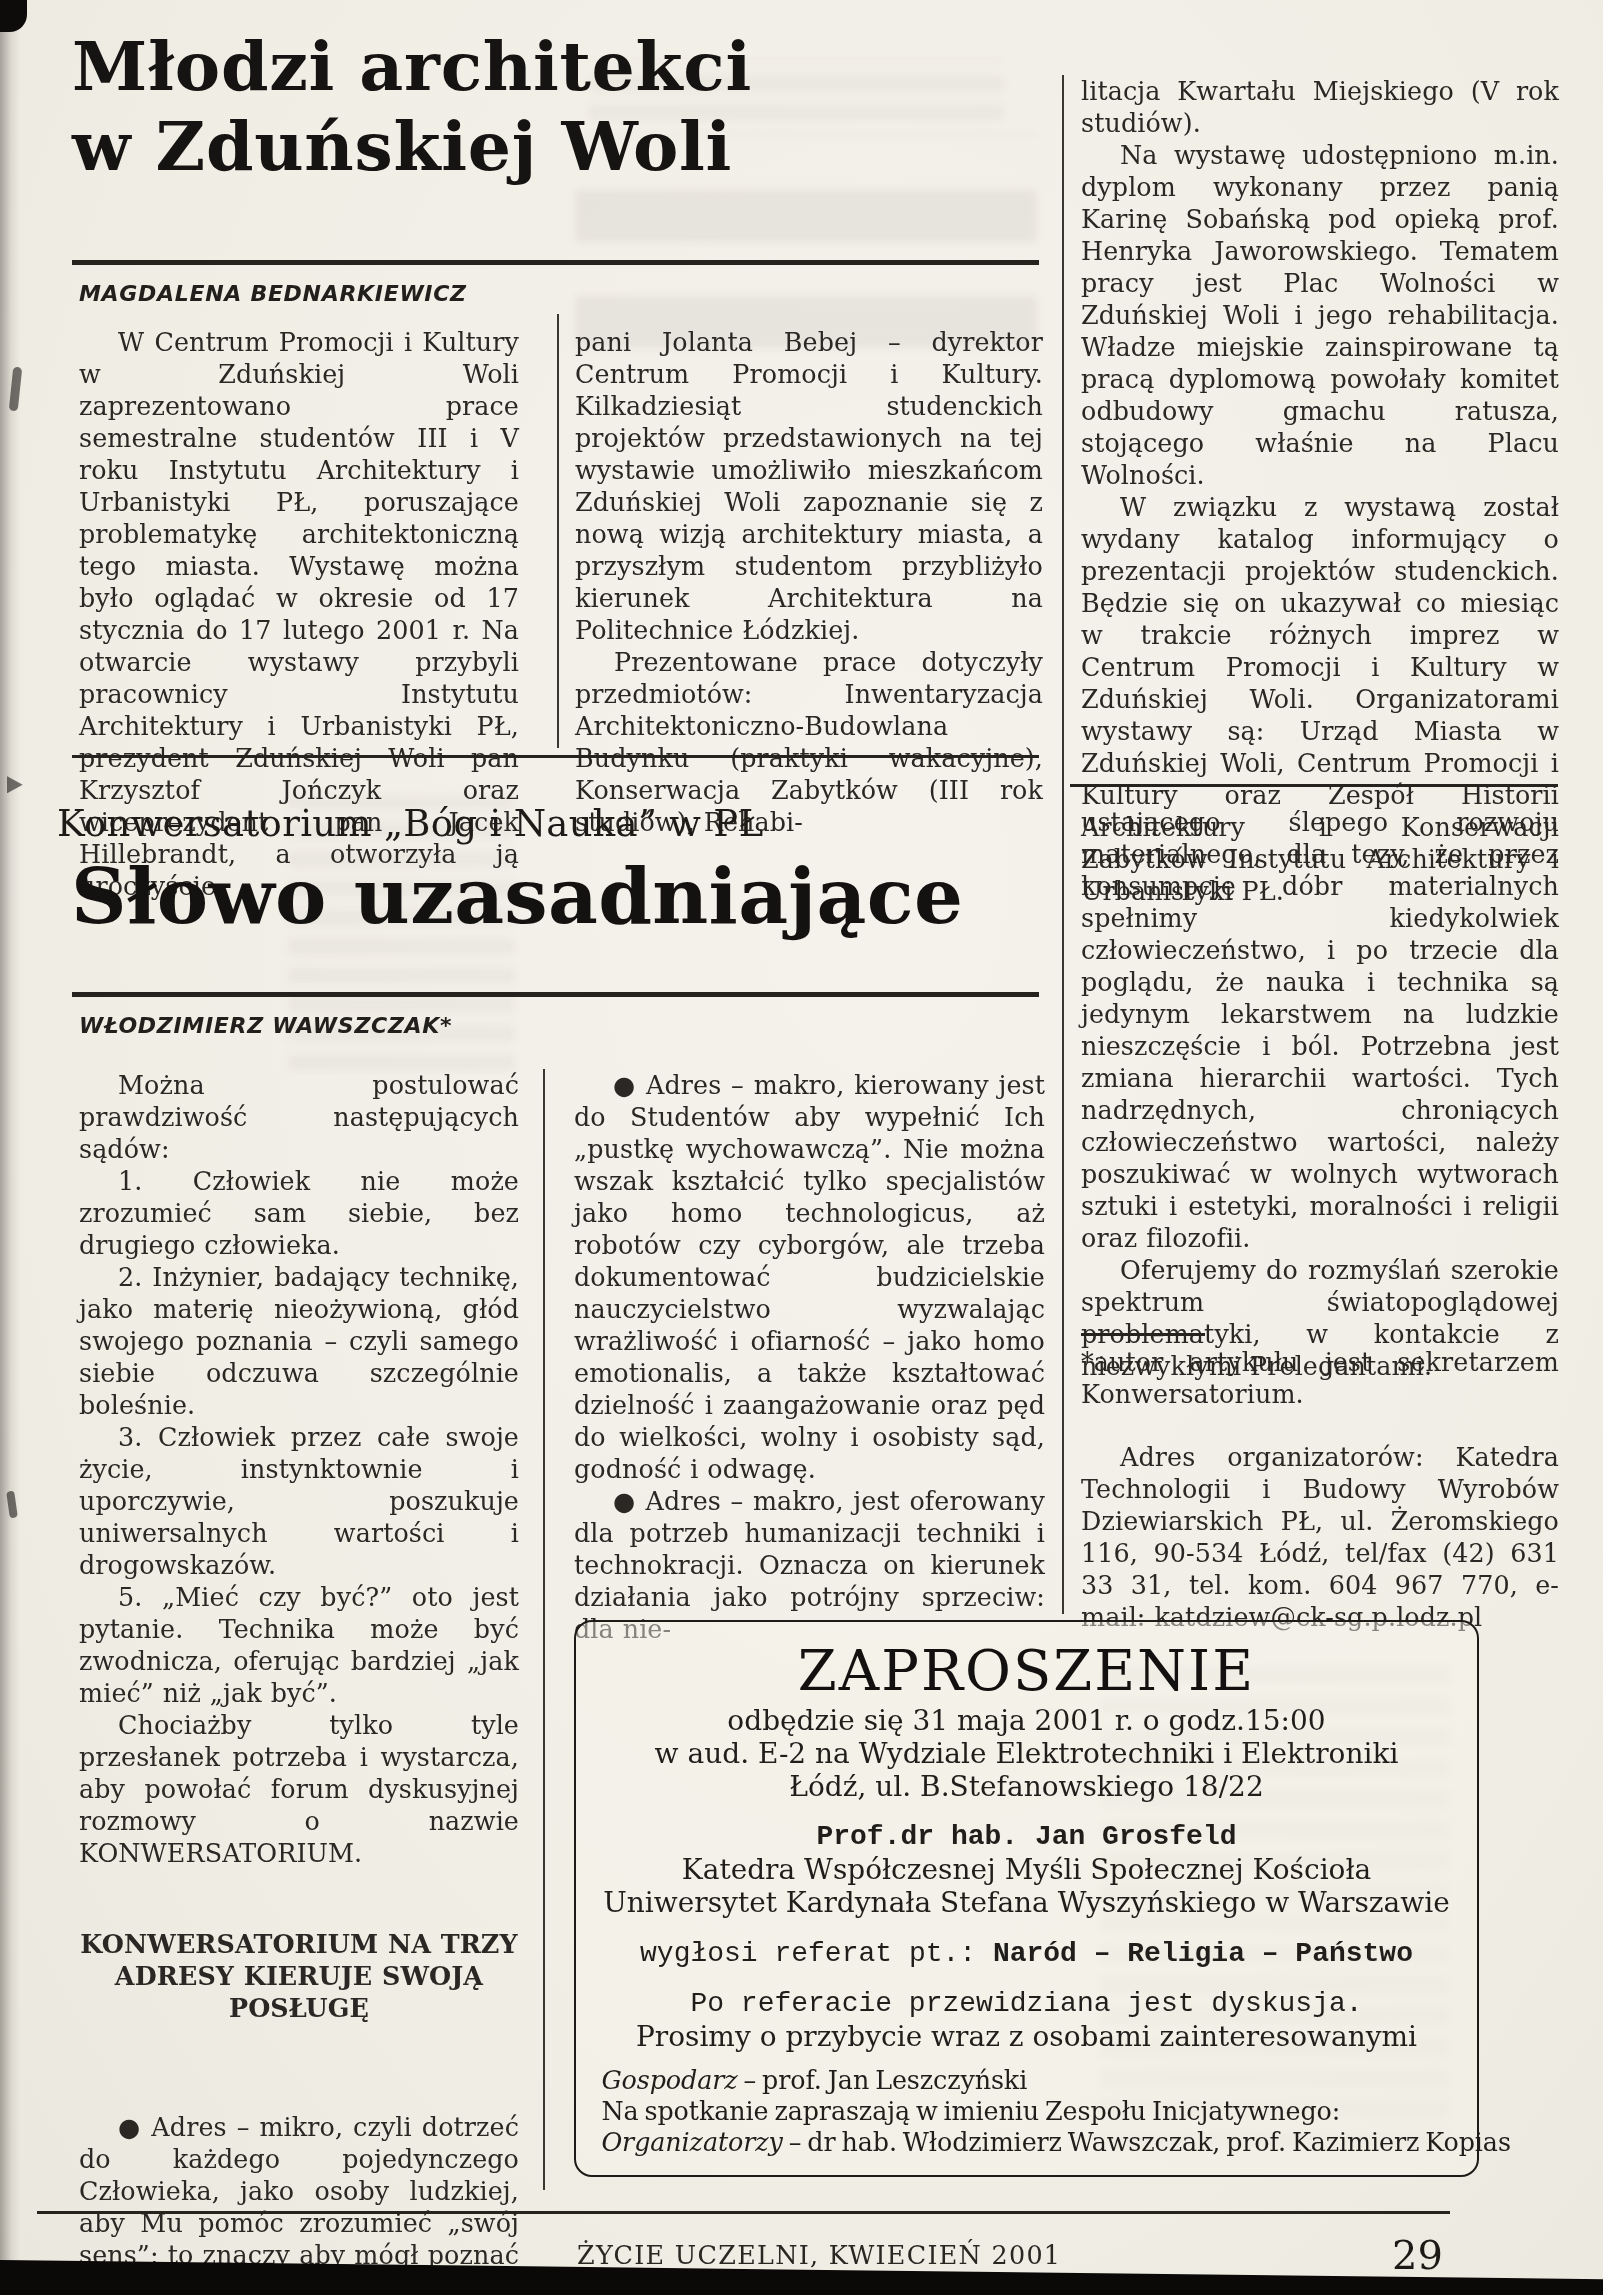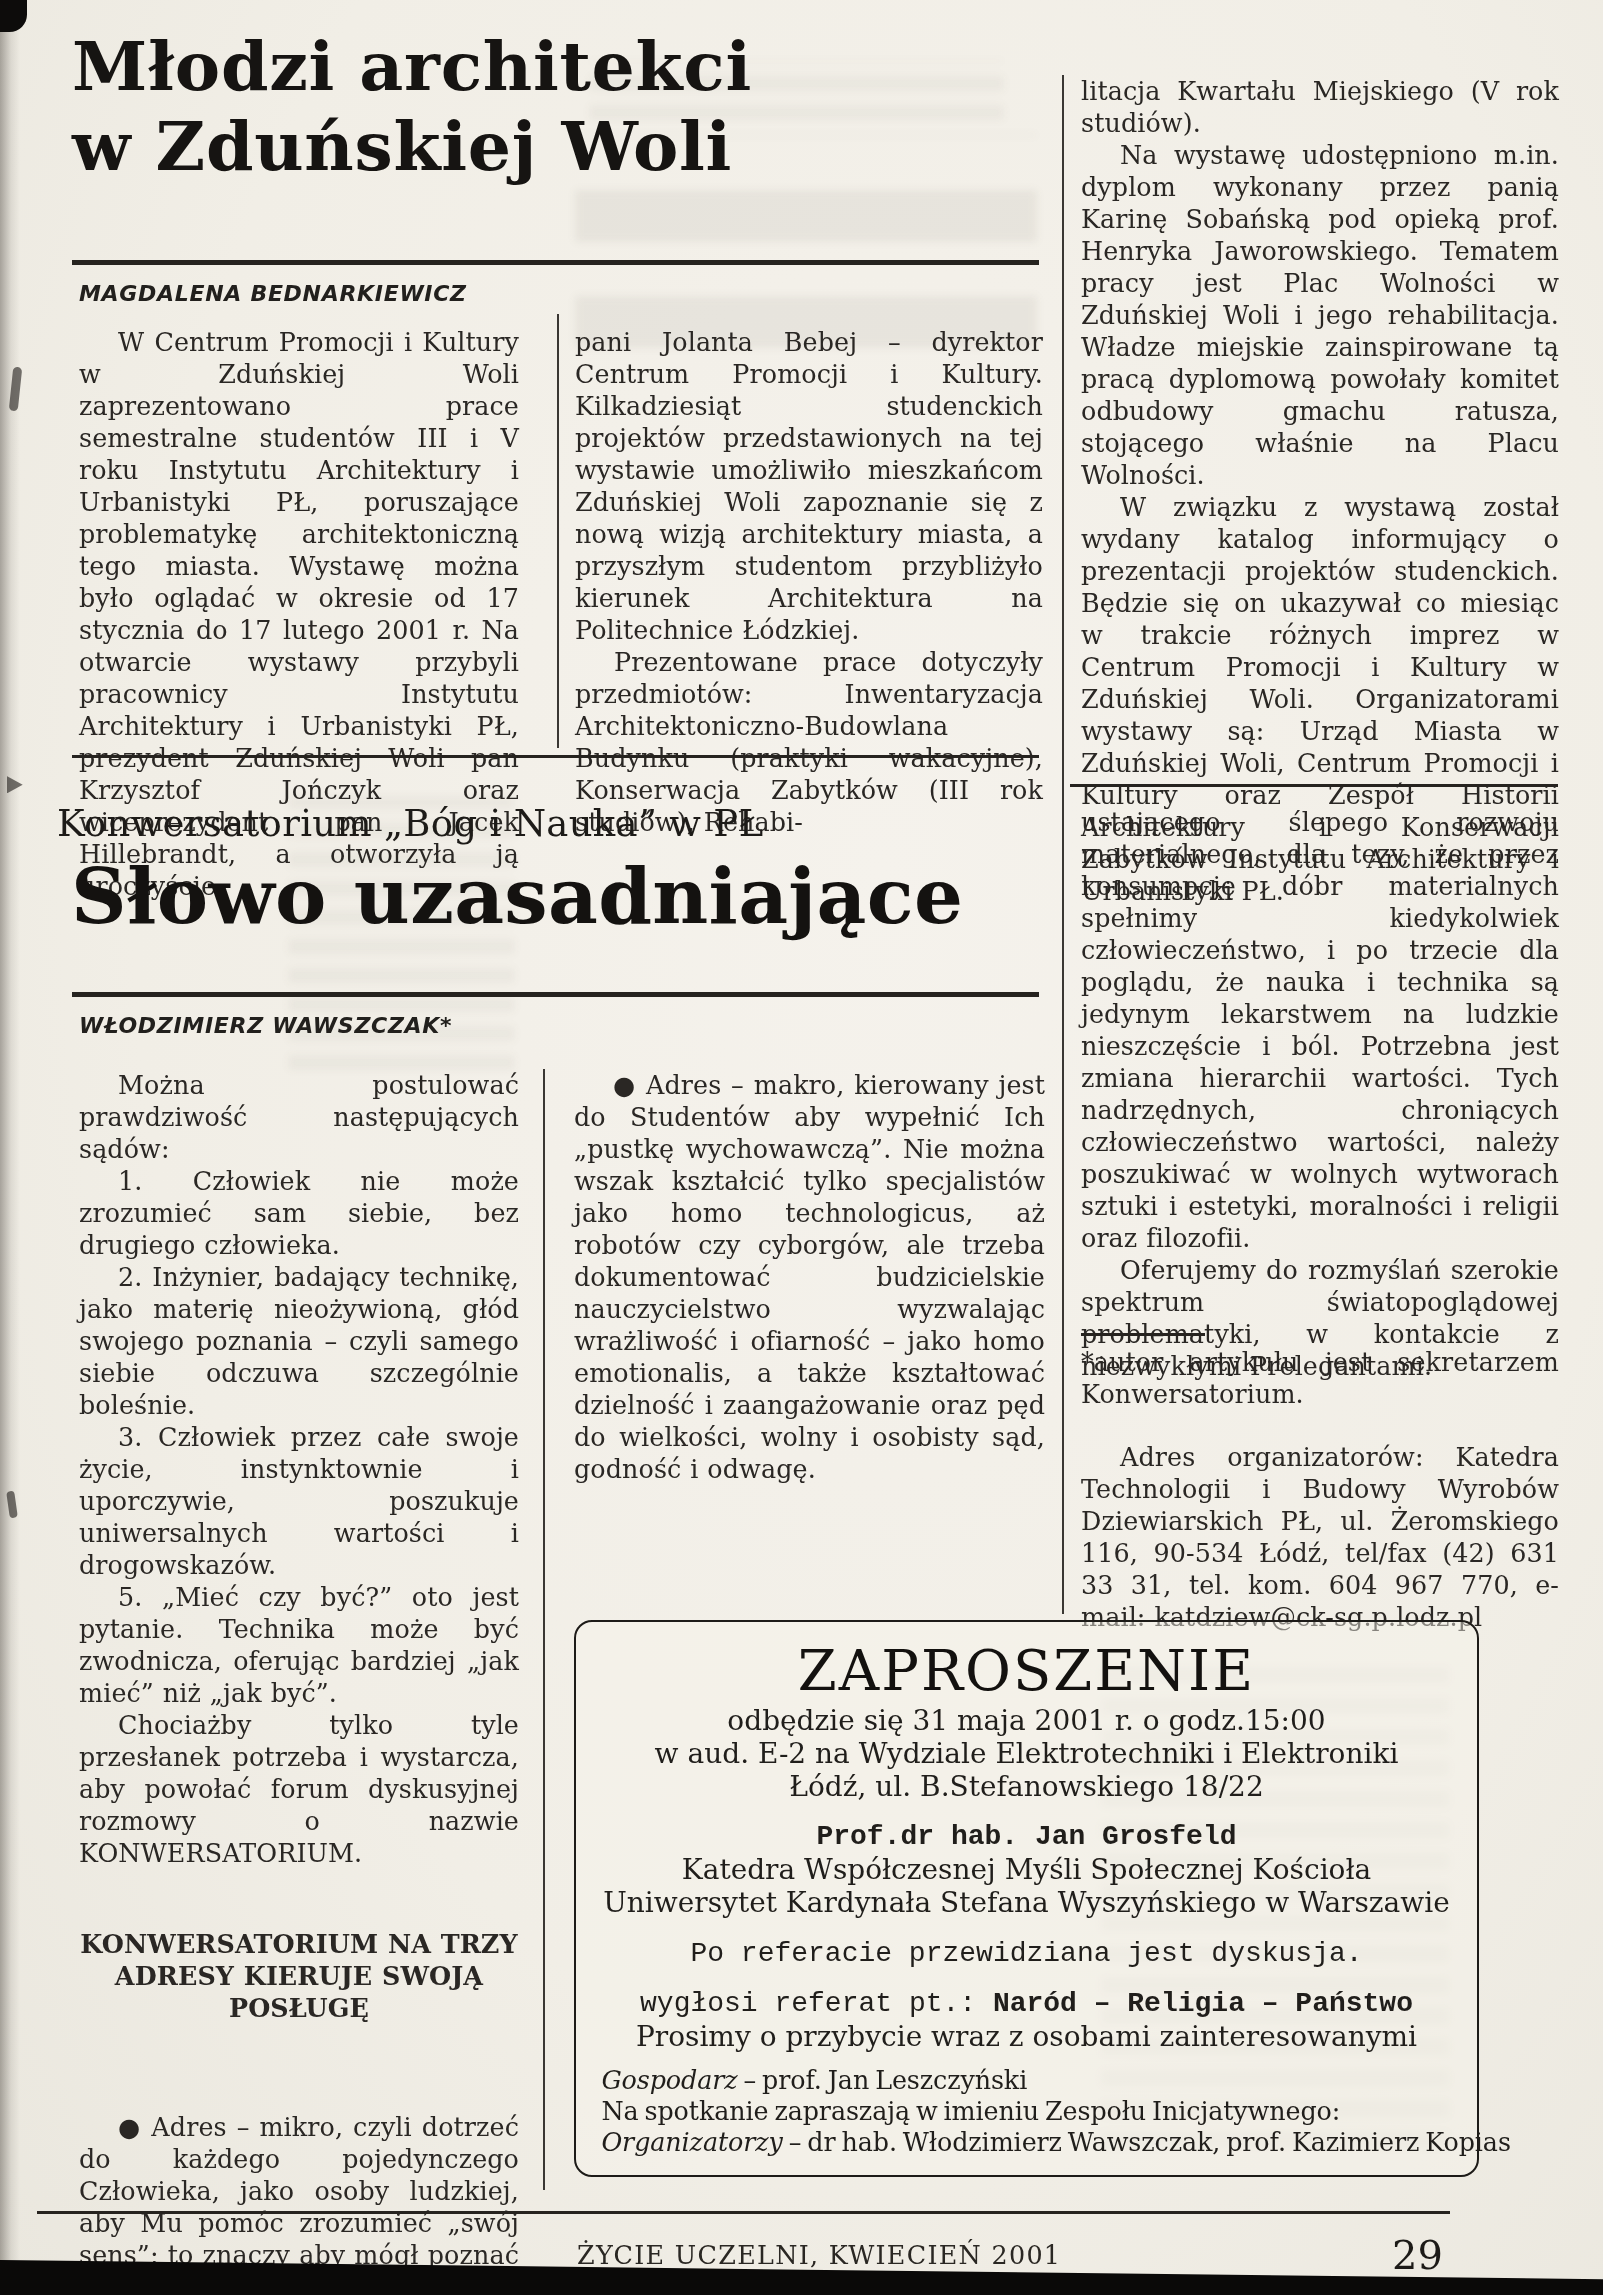--- a/index.html
+++ b/index.html
@@ -110,20 +110,21 @@
       <p class="subhead gapbefore">KONWERSATORIUM NA TRZY</p>
       <p class="subhead" style="margin-top:0 !important;">ADRESY KIERUJE SWOJĄ</p>
       <p class="subhead" style="margin-top:0 !important;">POSŁUGĘ</p>
       <p class="ind bulletgap">● Adres – mikro, czyli dotrzeć do każdego pojedynczego Człowieka, jako osoby ludzkiej, aby Mu pomóc zrozumieć „swój sens”; to znaczy aby mógł poznać jaki jest sens: zła i dobra, piękna i brzydoty, cnoty i grzechu, istnienia i śmierci itp. Chodzi wszak o indywidualne uczłowieczenie człowieka przez jego własną pełnię i harmonię z sobą i zewnętrznym światem.</p>
     </div>
 
     <div class="abs vrule" style="left:543px;top:1069px;width:2px;height:1121px;"></div>
 
     <div class="abs col" style="left:574px;top:1069px;width:471px;">
       <p class="ind">● Adres – makro, kierowany jest do Studentów aby wypełnić Ich „pustkę wychowawczą”. Nie można wszak kształcić tylko specjalistów jako homo technologicus, aż robotów czy cyborgów, ale trzeba dokumentować budzicielskie nauczycielstwo wyzwalając wrażliwość i ofiarność – jako homo emotionalis, a także kształtować dzielność i zaangażowanie oraz pęd do wielkości, wolny i osobisty sąd, godność i odwagę.</p>
+      <p class="ind">● Adres – makro, jest oferowany dla potrzeb humanizacji techniki i technokracji. Oznacza on kierunek działania jako potrójny sprzeciw: dla nie-</p>
     </div>
 
     <div class="abs col" style="left:1081px;top:806px;width:478px;">
       <p>ustającego ślepego rozwoju materialnego, dla tezy, że przez konsumpcję dóbr materialnych spełnimy kiedykolwiek człowieczeństwo, i po trzecie dla poglądu, że nauka i technika są jedynym lekarstwem na ludzkie nieszczęście i ból. Potrzebna jest zmiana hierarchii wartości. Tych nadrzędnych, chroniących człowieczeństwo wartości, należy poszukiwać w wolnych wytworach sztuki i estetyki, moralności i religii oraz filozofii.</p>
       <p class="ind">Oferujemy do rozmyślań szerokie spektrum światopoglądowej problematyki, w kontakcie z niezwykłymi Prelegantami.</p>
     </div>
 
     <div class="abs hrule" style="left:1081px;top:1333px;width:124px;height:2.7px;"></div>
 
     <div class="abs col" style="left:1081px;top:1346px;width:478px;">
@@ -133,22 +134,22 @@
   </div>
 
   <div class="abs invbox" style="left:574px;top:1620px;width:905px;height:557px;border-radius:18px;">
     <div class="t">ZAPROSZENIE</div>
     <div>odbędzie się 31 maja 2001 r. o godz.15:00</div>
     <div>w aud. E-2 na Wydziale Elektrotechniki i Elektroniki</div>
     <div>Łódź, ul. B.Stefanowskiego 18/22</div>
     <div class="b sp">Prof.dr hab. Jan Grosfeld</div>
     <div>Katedra Współczesnej Myśli Społecznej Kościoła</div>
     <div>Uniwersytet Kardynała Stefana Wyszyńskiego w Warszawie</div>
+    <div class="sp"><span>wygłosi referat pt.: </span><span class="b">Naród – Religia – Państwo</span></div>
     <div class="sp">Po referacie przewidziana jest dyskusja.</div>
-    <div class="sp"><span>wygłosi referat pt.: </span><span class="b">Naród – Religia – Państwo</span></div>
     <div>Prosimy o przybycie wraz z osobami zainteresowanymi</div>
     <div class="inv-left">
       <div><i>Gospodarz</i><span> – prof. Jan Leszczyński</span></div>
       <div>Na spotkanie zapraszają w imieniu Zespołu Inicjatywnego:</div>
       <div><i>Organizatorzy</i><span> – dr hab. Włodzimierz Wawszczak, prof. Kazimierz Kopias</span></div>
     </div>
   </div>
 
   <div class="abs hrule" style="left:37px;top:2211px;width:1413px;height:2.7px;"></div>
   <div class="abs journal" style="left:577px;top:2240px;">ŻYCIE UCZELNI,  KWIECIEŃ 2001</div>

